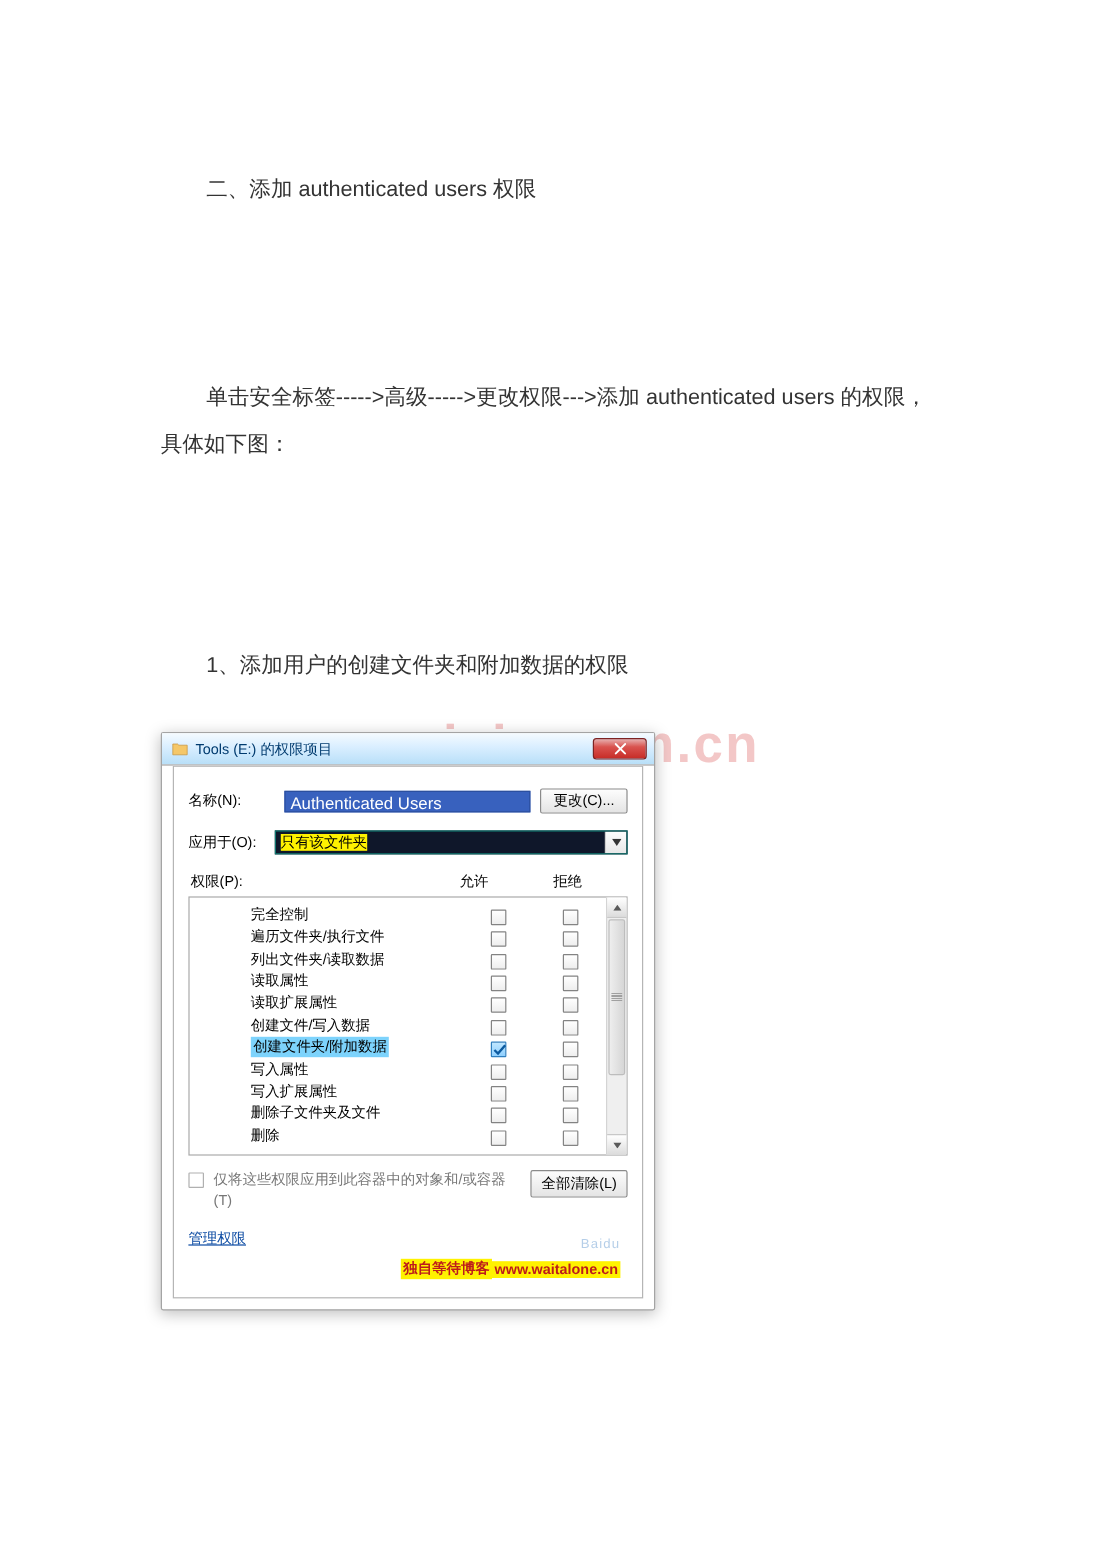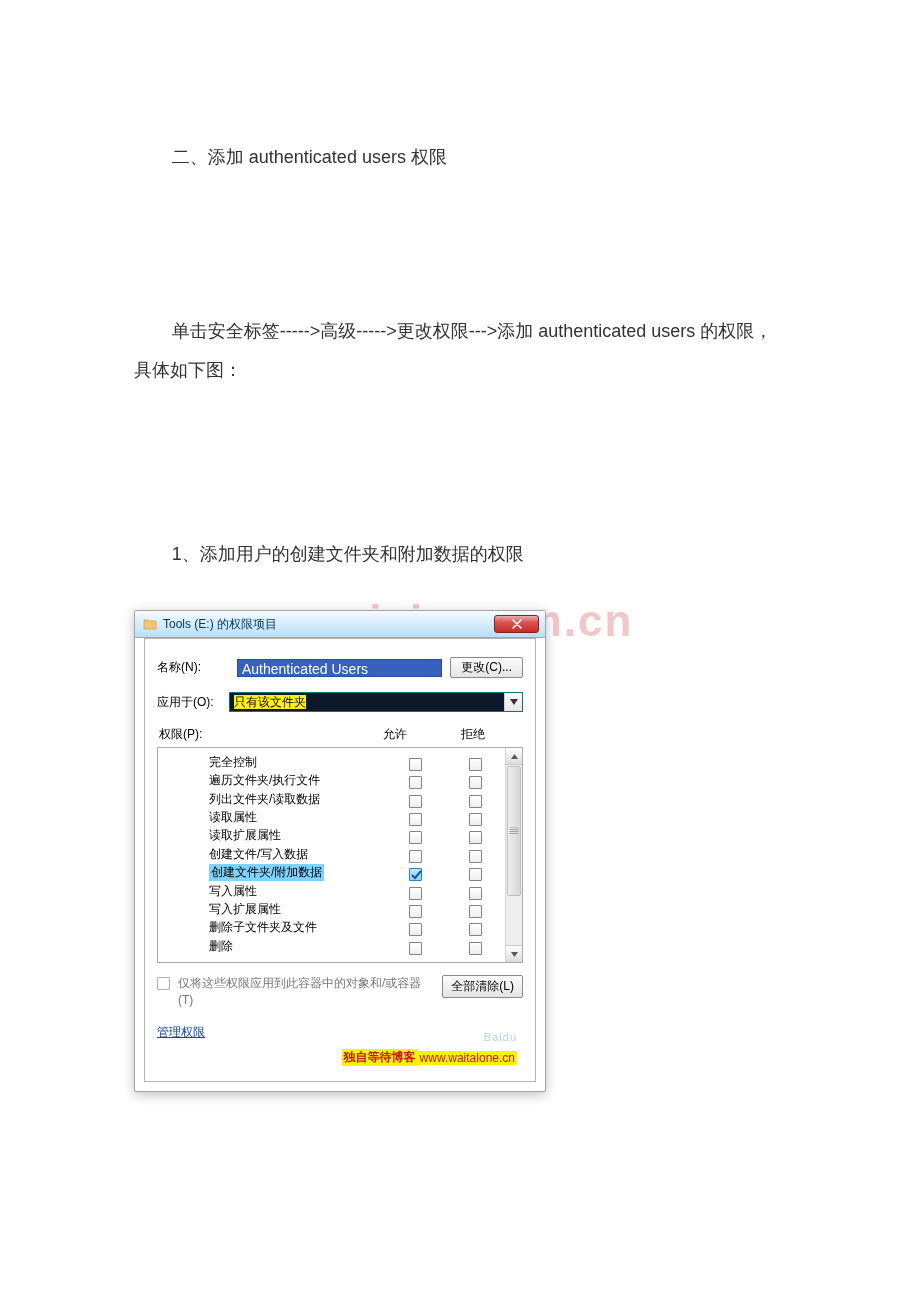--- a/index.html
+++ b/index.html
@@ -259,21 +259,21 @@
     position:relative;
   }
   .footer-left{
     background:#fff200;
     color:#bd1b1b;
     font-weight:bold;
     padding:0 2px;
   }
   .footer-link{
     color:#bd1b1b;
-    font-weight:normal;
+    font-weight:bold;
     background:#fff200;
     padding:0 2px;
   }
   .footer-ghost{
     position:absolute;
     right:6px; top:-14px;
     color:#7aa7d6;
     font-size:11px;
     opacity:.55;
     font-family:Liberation Sans, sans-serif;

